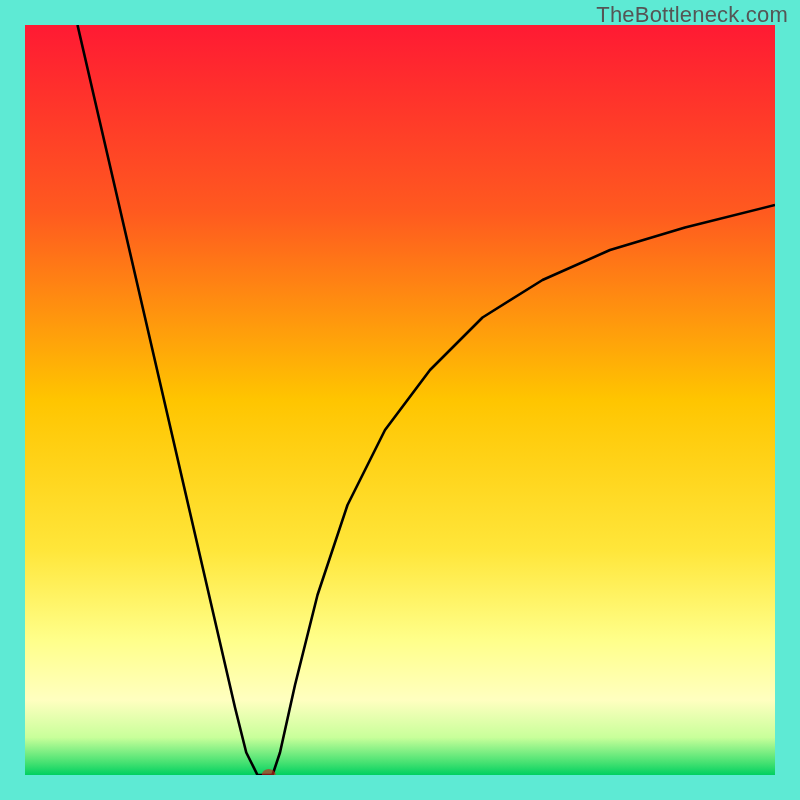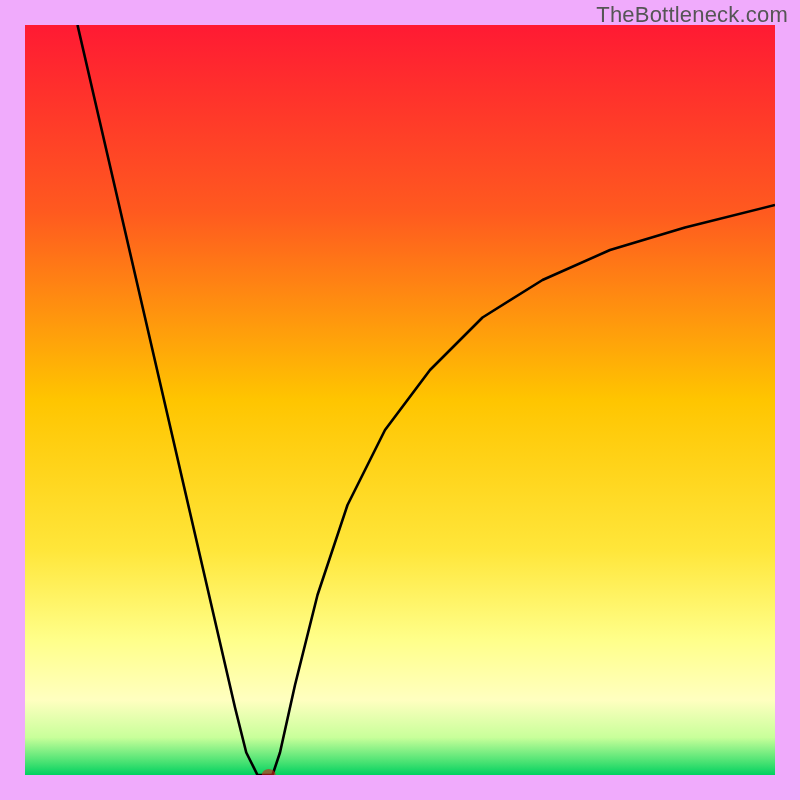--- a/index.html
+++ b/index.html
@@ -7,21 +7,21 @@
     padding: 0;
     width: 800px;
     height: 800px;
     background: #000;
     font-family: Arial, Helvetica, sans-serif;
   }
   .stage {
     position: relative;
     width: 800px;
     height: 800px;
-    background: #f0abfc;
+    background: #5eead4;
   }
   .watermark {
     position: absolute;
     top: 2px;
     right: 12px;
     color: #555;
     font-size: 22px;
     font-weight: 500;
     letter-spacing: 0.2px;
     z-index: 5;

